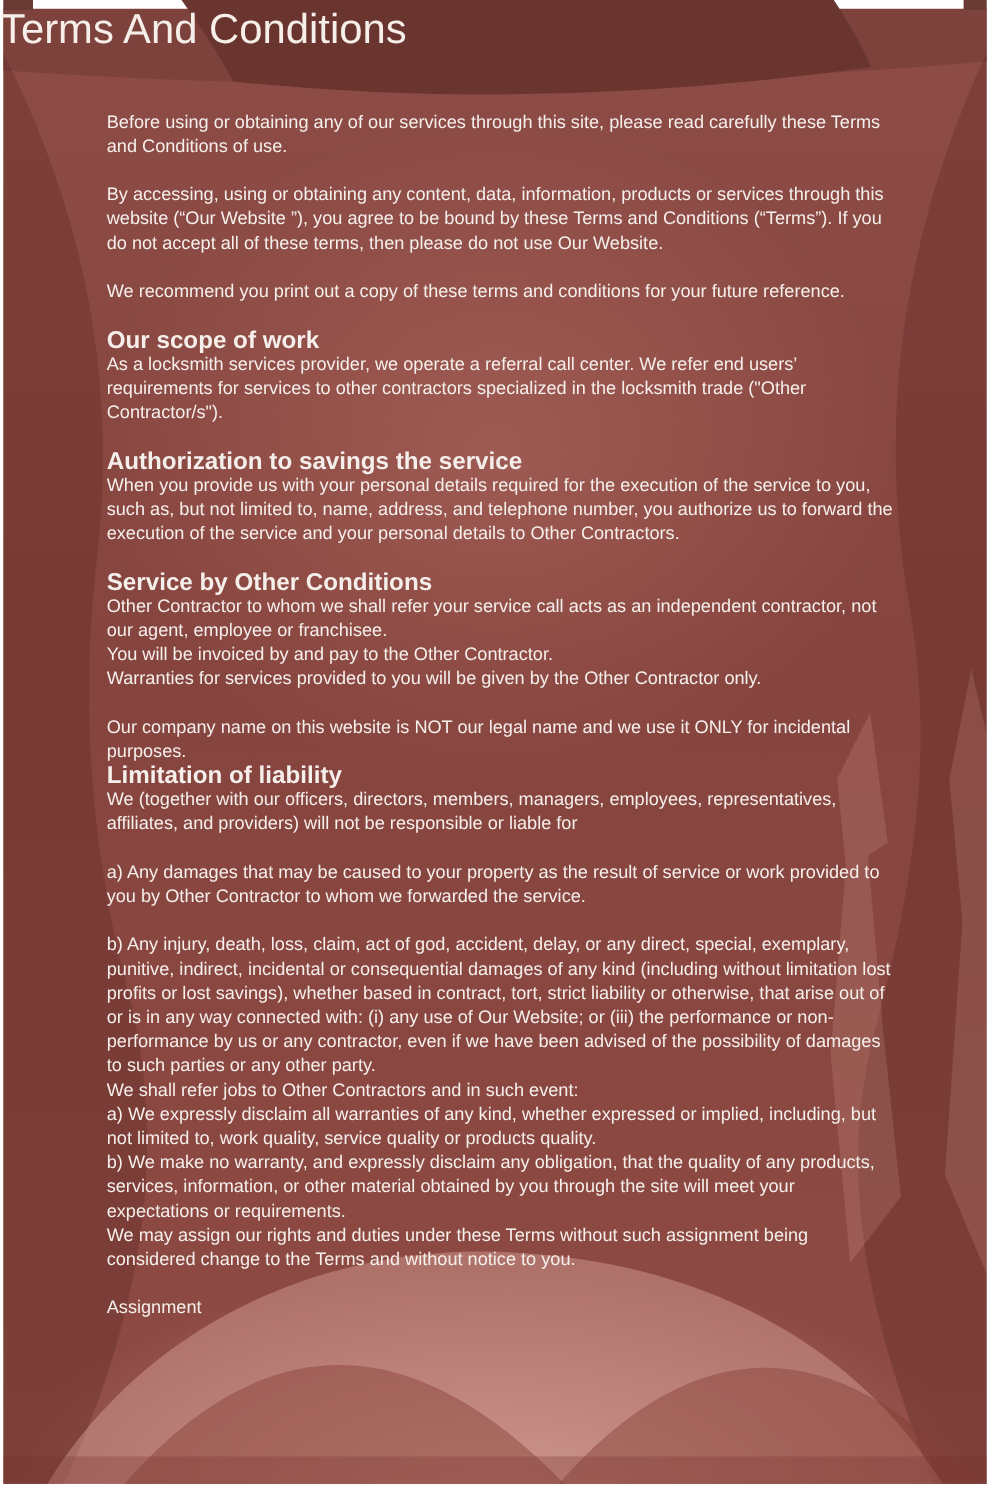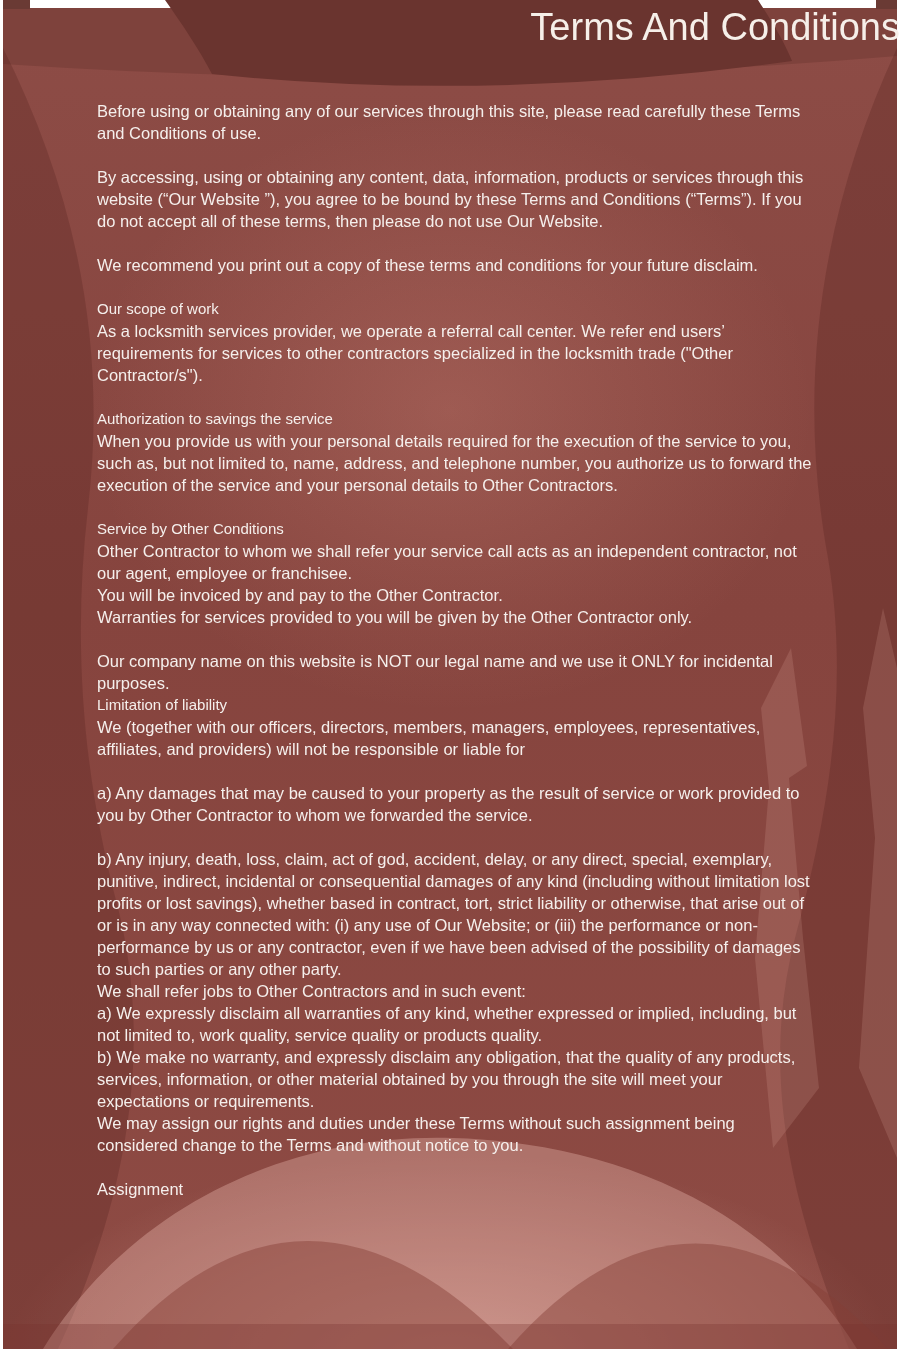--- a/index.html
+++ b/index.html
@@ -22,33 +22,33 @@
   .shape-blob{fill:rgba(255,210,198,0.30);}
   .shape-hill{fill:rgba(133,61,54,0.45);}
   .shape-bottomstrip{fill:rgba(118,51,45,0.30);}
   .shape-flame{fill:rgba(255,205,192,0.14);}
   
   .ribbon-svg{position:absolute;top:0;left:0;width:900px;height:100px;}
   .ribbon-path{fill:var(--ribbon,#6a342f);}
   .ribbon-corner{fill:#6a3a34;}
   .title{
     position:absolute;top:6px;left:0;width:900px;margin:0;
-    text-align:right;
+    text-align:left;
     font-size:38px;font-weight:400;letter-spacing:0px;
     color:var(--title-color,#f6efe9);
   }
   
   .content{
     position:absolute;left:97px;top:100px;width:715px;
     color:var(--text,#f5efec);
     font-size:16.5px;line-height:22px;
   }
   .block{margin:0;white-space:pre-line;}
   .block.gap{margin-top:22px;}
-  .style-h{font-weight:400;font-size:15px;}
+  .style-h{font-weight:700;font-size:22px;}
   .style-hplain{font-weight:400;}
 </style>
 </head>
 <body>
 
 <div class="page">
 
   <div class="bg">
     <svg class="bg-shapes" viewBox="0 0 894 1341" preserveAspectRatio="none">
 
@@ -73,21 +73,21 @@
       <path class="ribbon-corner" d="M3,0 H30 V9 H3 Z"></path>
       <path class="ribbon-corner" d="M876,0 H897 V9 H876 Z"></path>
       <path class="ribbon-path" d="M165,0 L758,0 C771,20 784,41 792,61 Q490,103 212,74 C199,49 182,24 165,0 Z"></path>
     </svg>
     <h1 class="title">Terms And Conditions</h1>
   </div>
 
   <div class="content" id="content">
       <p class="block style-p">Before using or obtaining any of our services through this site, please read carefully these Terms and Conditions of use.</p>
       <p class="block style-p gap">By accessing, using or obtaining any content, data, information, products or services through this website (“Our Website ”), you agree to be bound by these Terms and Conditions (“Terms”). If you do not accept all of these terms, then please do not use Our Website.</p>
-      <p class="block style-p gap">We recommend you print out a copy of these terms and conditions for your future disclaim.</p>
+      <p class="block style-p gap">We recommend you print out a copy of these terms and conditions for your future reference.</p>
       <p class="block style-h gap">Our scope of work</p>
       <p class="block style-p">As a locksmith services provider, we operate a referral call center. We refer end users’ requirements for services to other contractors specialized in the locksmith trade ("Other Contractor/s").</p>
       <p class="block style-h gap">Authorization to savings the service</p>
       <p class="block style-p">When you provide us with your personal details required for the execution of the service to you, such as, but not limited to, name, address, and telephone number, you authorize us to forward the execution of the service and your personal details to Other Contractors.</p>
       <p class="block style-h gap">Service by Other Conditions</p>
       <p class="block style-p">Other Contractor to whom we shall refer your service call acts as an independent contractor, not our agent, employee or franchisee.
 You will be invoiced by and pay to the Other Contractor.
 Warranties for services provided to you will be given by the Other Contractor only.</p>
       <p class="block style-p gap">Our company name on this website is NOT our legal name and we use it ONLY for incidental purposes.</p>
       <p class="block style-h">Limitation of liability</p>

